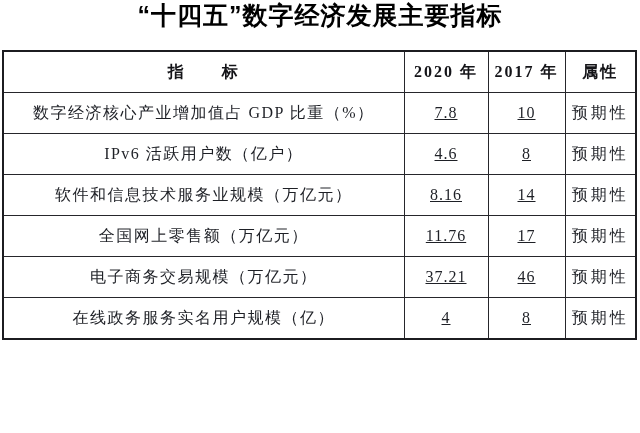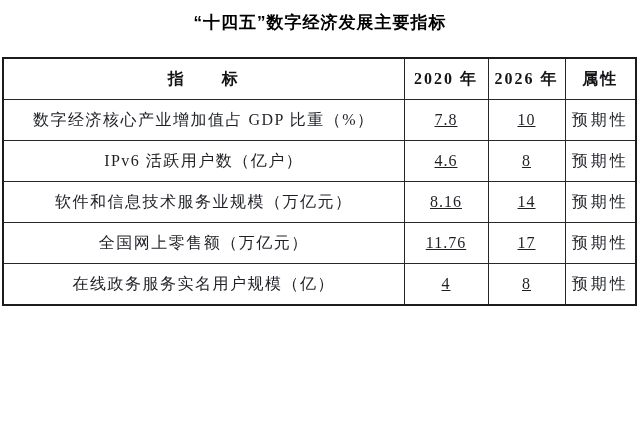--- a/index.html
+++ b/index.html
@@ -10,26 +10,26 @@
   body {
     width: 640px;
     height: 433px;
     overflow: hidden;
     font-family: "Liberation Serif", "DejaVu Serif", serif;
     color: #1e2026;
   }
   .title {
     font-family: "Liberation Sans", "DejaVu Sans", sans-serif;
     font-weight: 700;
-    font-size: 17px;
+    font-size: 25px;
     line-height: 27px;
     letter-spacing: 1px;
     text-align: center;
     color: #000000;
-    margin: 9px 0 0 0;
+    margin: 2px 0 0 0;
   }
   table.indicators {
     border-collapse: collapse;
     table-layout: fixed;
     width: 633px;
     margin: 21px 0 0 2px;
     border: 2px solid #1c1c20;
   }
   table.indicators th,
   table.indicators td {
@@ -71,21 +71,21 @@
     <colgroup>
       <col style="width:401px">
       <col style="width:84px">
       <col style="width:77px">
       <col style="width:71px">
     </colgroup>
     <thead>
       <tr>
         <th>指　　标</th>
         <th>2020 年</th>
-        <th>2026 年</th>
+        <th>2017 年</th>
         <th>属性</th>
       </tr>
     </thead>
     <tbody>
       <tr>
         <td class="ind-cell">数字经济核心产业增加值占 GDP 比重（%）</td>
         <td class="num-cell">7.8</td>
         <td class="num-cell">10</td>
         <td class="attr-cell">预期性</td>
       </tr>
@@ -101,20 +101,26 @@
         <td class="num-cell">14</td>
         <td class="attr-cell">预期性</td>
       </tr>
       <tr>
         <td class="ind-cell">全国网上零售额（万亿元）</td>
         <td class="num-cell">11.76</td>
         <td class="num-cell">17</td>
         <td class="attr-cell">预期性</td>
       </tr>
       <tr>
+        <td class="ind-cell">电子商务交易规模（万亿元）</td>
+        <td class="num-cell">37.21</td>
+        <td class="num-cell">46</td>
+        <td class="attr-cell">预期性</td>
+      </tr>
+      <tr>
         <td class="ind-cell">在线政务服务实名用户规模（亿）</td>
         <td class="num-cell">4</td>
         <td class="num-cell">8</td>
         <td class="attr-cell">预期性</td>
       </tr>
     </tbody>
   </table>
 </div>
 
 </body></html>

